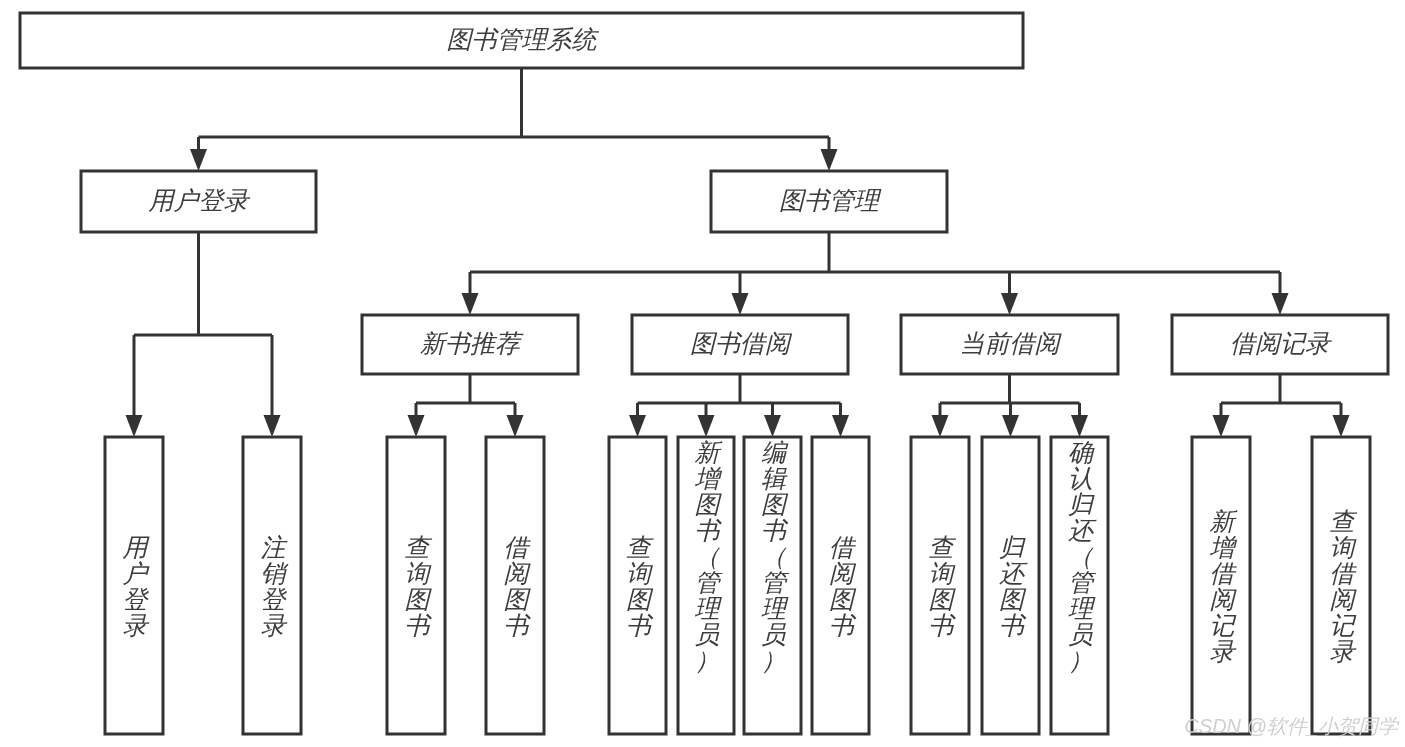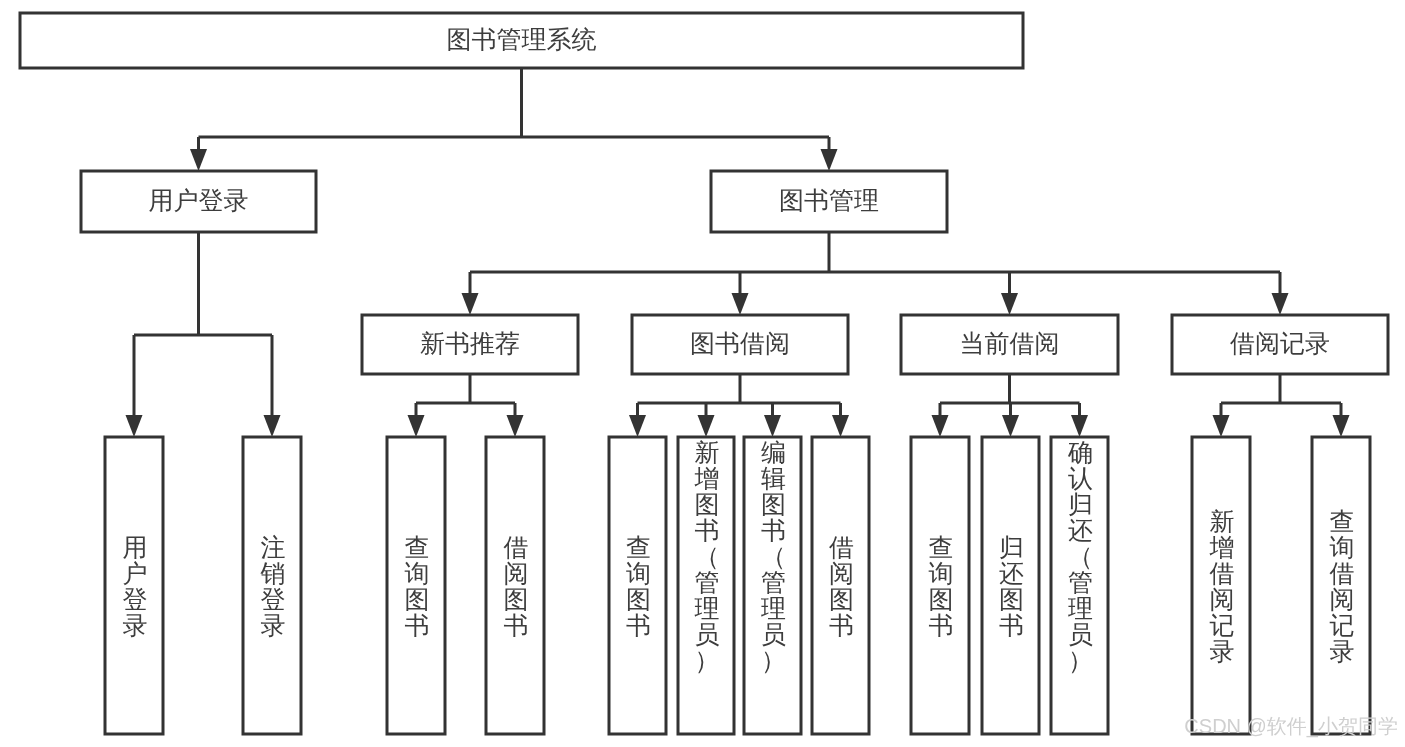--- a/index.html
+++ b/index.html
@@ -13,20 +13,21 @@
     position: relative;
     overflow: hidden;
     font-family: "Liberation Sans", "DejaVu Sans", sans-serif;
   }
   #diagram-root {
     position: absolute;
     left: 0;
     top: 0;
     width: 1185px;
     height: 747px;
+    font-style: italic;
   }
   .node-box {
     fill: #ffffff;
     stroke: #333333;
     stroke-width: 3;
   }
   .node-label {
     fill: #3d3d3d;
     font-family: "Liberation Sans", "DejaVu Sans", sans-serif;
     font-size: 25px;

